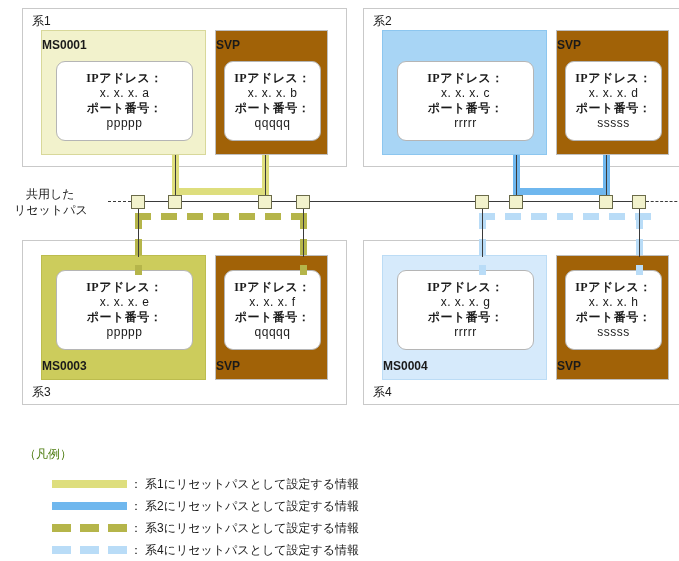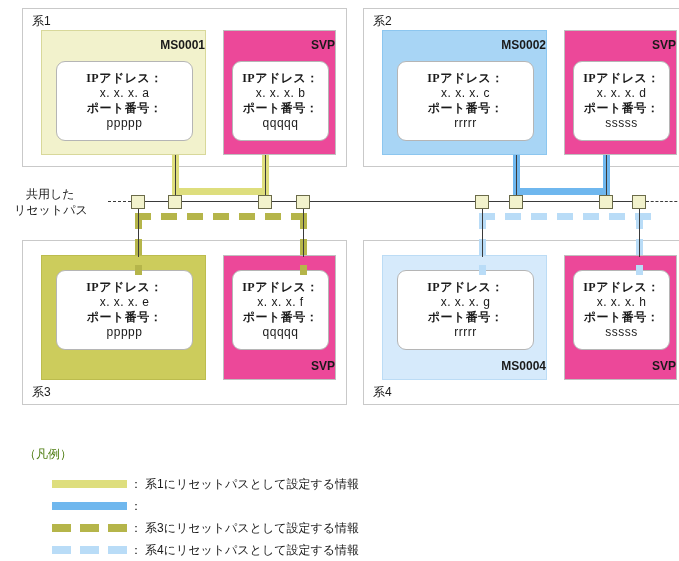--- a/index.html
+++ b/index.html
@@ -26,30 +26,30 @@
     color:#1a1a1a;
     white-space:nowrap;
   }
 
   
   .unit{
     position:absolute;
     box-sizing:border-box;
     border:1px solid #c9c9c9;
   }
-  .unit.plain{background:#ec4899;border:1px solid #bfbfbf;margin-left:8px;}
+  .unit.plain{background:#a16207;border:1px solid #bfbfbf;}
   .unit.pale-yellow{background:#f2f2cc;border:1px solid #d8d89a;}
   .unit.olive{background:#cccc5c;border:1px solid #bcbc4e;}
   .unit.blue{background:#a8d5f5;border:1px solid #8cc6ef;}
   .unit.pale-blue{background:#d6eafb;border:1px solid #bcdcf5;}
 
   .unit-title{
     position:absolute;
     left:0;right:0;
-    text-align:right;
+    text-align:left;
     font-size:12px;
     font-weight:bold;
     color:#1a1a1a;
     white-space:nowrap;
   }
   .unit-title.top{top:7px;}
   .unit-title.bottom{bottom:6px;}
 
   
   .info-card{
@@ -171,21 +171,20 @@
       <div class="info-line val">x. x. x. b</div>
       <div class="info-line lbl">ポート番号：</div>
       <div class="info-line val">qqqqq</div>
     </div>
   </div>
 
   <div class="sys-frame" style="left:351px;top:8px;width:322px;height:159px;"></div>
   <div class="sys-label" style="left:361px;top:13px;">系2</div>
 
   <div class="unit blue" style="left:370px;top:30px;width:165px;height:125px;">
-    <div class="unit-title top">MS0002</div>
     <div class="info-card" style="left:14px;top:30px;width:137px;height:80px;">
       <div class="info-line lbl">IPアドレス：</div>
       <div class="info-line val">x. x. x. c</div>
       <div class="info-line lbl">ポート番号：</div>
       <div class="info-line val">rrrrr</div>
     </div>
   </div>
 
   <div class="unit plain" style="left:544px;top:30px;width:113px;height:125px;">
     <div class="unit-title top">SVP</div>
@@ -200,20 +199,21 @@
   <div class="sys-frame" style="left:10px;top:240px;width:325px;height:165px;"></div>
   <div class="sys-label" style="left:20px;top:384px;">系3</div>
 
   <div class="unit olive" style="left:29px;top:255px;width:165px;height:125px;">
     <div class="info-card" style="left:14px;top:14px;width:137px;height:80px;">
       <div class="info-line lbl">IPアドレス：</div>
       <div class="info-line val">x. x. x. e</div>
       <div class="info-line lbl">ポート番号：</div>
       <div class="info-line val">ppppp</div>
     </div>
+    <div class="unit-title bottom">MS0003</div>
   </div>
 
   <div class="unit plain" style="left:203px;top:255px;width:113px;height:125px;">
     <div class="info-card" style="left:8px;top:14px;width:97px;height:80px;">
       <div class="info-line lbl">IPアドレス：</div>
       <div class="info-line val">x. x. x. f</div>
       <div class="info-line lbl">ポート番号：</div>
       <div class="info-line val">qqqqq</div>
     </div>
     <div class="unit-title bottom">SVP</div>
@@ -290,20 +290,21 @@
 
     <div class="legend-row">
       <div class="legend-swatch solid" style="background:#dede7d;"></div>
       <div class="legend-colon">：</div>
       <div class="legend-text">系1にリセットパスとして設定する情報</div>
     </div>
 
     <div class="legend-row">
       <div class="legend-swatch solid" style="background:#6fb7ee;"></div>
       <div class="legend-colon">：</div>
+      <div class="legend-text">系2にリセットパスとして設定する情報</div>
     </div>
 
     <div class="legend-row">
       <div class="legend-swatch dashed" style="--c:#b5b54a;"></div>
       <div class="legend-colon">：</div>
       <div class="legend-text">系3にリセットパスとして設定する情報</div>
     </div>
 
     <div class="legend-row">
       <div class="legend-swatch dashed" style="--c:#b9dcf7;"></div>

